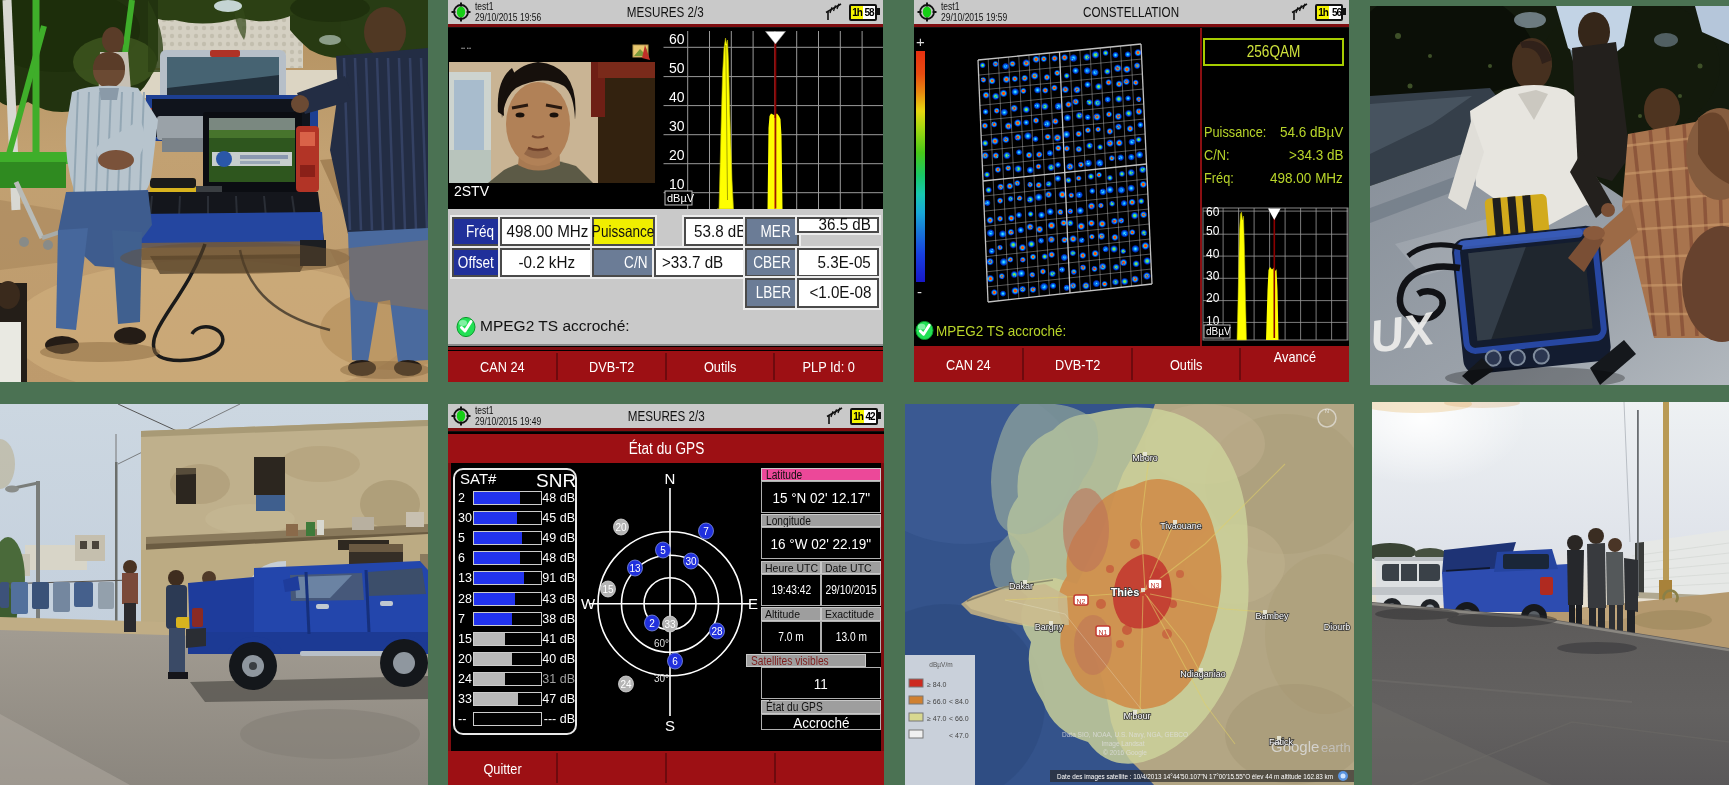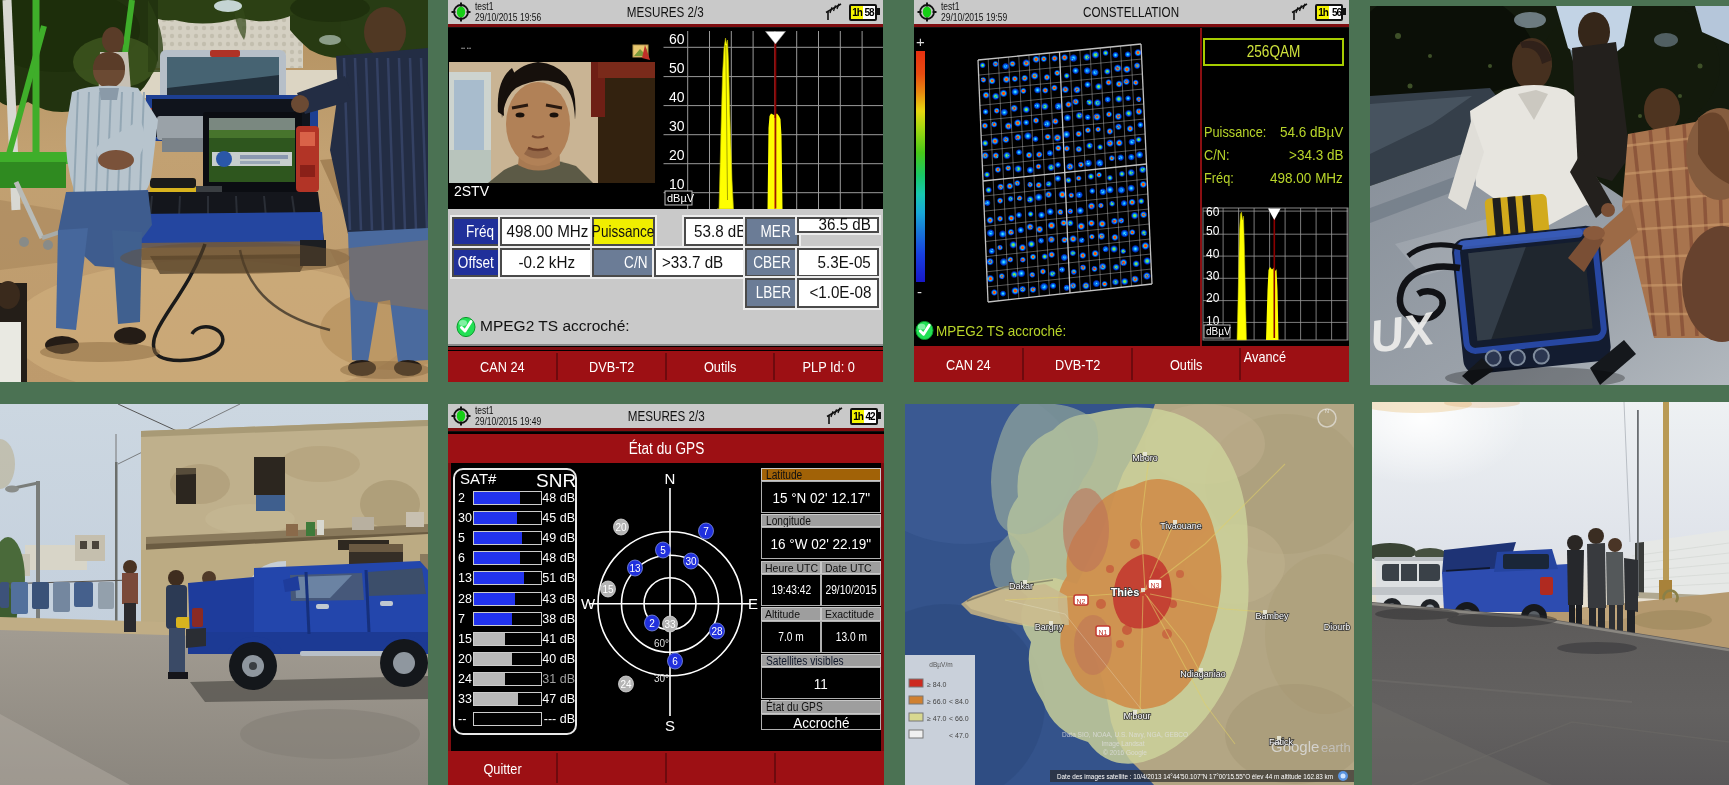--- a/index.html
+++ b/index.html
@@ -810,21 +810,21 @@
     </div>
     <div style="position:absolute;left:107.8px;top:348px;width:2px;height:32px;background:#6e0a0e"></div>
     <div style="position:absolute;left:108.8px;top:346px;width:108.8px;height:36px;display:flex;align-items:center;justify-content:center;font-size:15px;color:#fff">
       <span style="display:inline-block;transform:scaleX(0.85);transform-origin:50% 50%;white-space:nowrap">DVB-T2</span>
     </div>
     <div style="position:absolute;left:216.5px;top:348px;width:2px;height:32px;background:#6e0a0e"></div>
     <div style="position:absolute;left:217.5px;top:346px;width:108.8px;height:36px;display:flex;align-items:center;justify-content:center;font-size:15px;color:#fff">
       <span style="display:inline-block;transform:scaleX(0.85);transform-origin:50% 50%;white-space:nowrap">Outils</span>
     </div>
     <div style="position:absolute;left:325.2px;top:348px;width:2px;height:32px;background:#6e0a0e"></div>
-    <div style="position:absolute;left:326.2px;top:346px;width:108.8px;height:20px;display:flex;align-items:center;justify-content:flex-start;font-size:15px;color:#fff">
+    <div style="position:absolute;left:326.2px;top:346px;width:108.8px;height:20px;display:flex;align-items:center;justify-content:center;font-size:15px;color:#fff">
       <span style="display:inline-block;transform:scaleX(0.85);transform-origin:50% 50%;white-space:nowrap">Avancé</span>
     </div>
   </div>
 <div style="position:absolute;left:1370px;top:6px;width:359px;height:379px;overflow:hidden">
     <svg style="position:absolute;left:0;top:0" width="359" height="379" viewBox="0 0 359 379">
       <defs>
 <linearGradient id="hoodD" x1="0" y1="0" x2="1" y2="1">
 <stop offset="0%" stop-color="#878f99"></stop>
           <stop offset="60%" stop-color="#9aa1a9"></stop>
           <stop offset="100%" stop-color="#b2b8be"></stop>
@@ -1082,21 +1082,21 @@
     <div style="position:absolute;left:94px;top:127.2px;width:33px;text-align:right;font-size:12.5px;color:#fff">49 dB</div>
     <div style="position:absolute;left:10px;top:147.3px;font-size:12.5px;color:#fff">6</div>
     <div style="position:absolute;left:25px;top:147.3px;width:69px;height:14px;border:1px solid #ccc;background:#000;box-sizing:border-box">
       <div style="width:68%;height:100%;background:#2233ee"></div>
     </div>
     <div style="position:absolute;left:94px;top:147.3px;width:33px;text-align:right;font-size:12.5px;color:#fff">48 dB</div>
     <div style="position:absolute;left:10px;top:167.4px;font-size:12.5px;color:#fff">13</div>
     <div style="position:absolute;left:25px;top:167.4px;width:69px;height:14px;border:1px solid #ccc;background:#000;box-sizing:border-box">
       <div style="width:74%;height:100%;background:#2233ee"></div>
     </div>
-    <div style="position:absolute;left:94px;top:167.4px;width:33px;text-align:right;font-size:12.5px;color:#fff">51 dB</div>
+    <div style="position:absolute;left:94px;top:167.4px;width:33px;text-align:right;font-size:12.5px;color:#fff">91 dB</div>
     <div style="position:absolute;left:10px;top:187.5px;font-size:12.5px;color:#fff">28</div>
     <div style="position:absolute;left:25px;top:187.5px;width:69px;height:14px;border:1px solid #ccc;background:#000;box-sizing:border-box">
       <div style="width:61%;height:100%;background:#2233ee"></div>
     </div>
     <div style="position:absolute;left:94px;top:187.5px;width:33px;text-align:right;font-size:12.5px;color:#fff">43 dB</div>
     <div style="position:absolute;left:10px;top:207.6px;font-size:12.5px;color:#fff">7</div>
     <div style="position:absolute;left:25px;top:207.6px;width:69px;height:14px;border:1px solid #ccc;background:#000;box-sizing:border-box">
       <div style="width:57%;height:100%;background:#2233ee"></div>
     </div>
     <div style="position:absolute;left:94px;top:207.6px;width:33px;text-align:right;font-size:12.5px;color:#fff">38 dB</div>
@@ -1151,21 +1151,21 @@
       <text x="227" y="260.5" font-size="10" fill="#fff" text-anchor="middle">6</text>
       <ellipse cx="173" cy="123" rx="7.5" ry="8" fill="#b4b4b4" stroke="#d8d8d8" stroke-width="0.8"></ellipse>
       <text x="173" y="126.5" font-size="10" fill="#fff" text-anchor="middle">20</text>
       <ellipse cx="160" cy="185" rx="7.5" ry="8" fill="#b4b4b4" stroke="#d8d8d8" stroke-width="0.8"></ellipse>
       <text x="160" y="188.5" font-size="10" fill="#fff" text-anchor="middle">15</text>
       <ellipse cx="178" cy="280" rx="7.5" ry="8" fill="#b4b4b4" stroke="#d8d8d8" stroke-width="0.8"></ellipse>
       <text x="178" y="283.5" font-size="10" fill="#fff" text-anchor="middle">24</text>
       <ellipse cx="222" cy="220" rx="7.5" ry="8" fill="#b4b4b4" stroke="#d8d8d8" stroke-width="0.8"></ellipse>
       <text x="222" y="223.5" font-size="10" fill="#fff" text-anchor="middle">33</text>
     </svg>
-    <div style="position:absolute;left:313px;top:64px;width:120px;height:13px;background:#a16207;border:1px solid #c8c8c8;box-sizing:border-box;font-size:12px;color:#111;padding-left:4px;line-height:12px"><span style="display:inline-block;transform:scaleX(0.85);transform-origin:0 50%;white-space:nowrap">Latitude</span></div>
+    <div style="position:absolute;left:313px;top:64px;width:120px;height:13px;background:#ec4899;border:1px solid #c8c8c8;box-sizing:border-box;font-size:12px;color:#111;padding-left:4px;line-height:12px"><span style="display:inline-block;transform:scaleX(0.85);transform-origin:0 50%;white-space:nowrap">Latitude</span></div>
     <div style="position:absolute;left:313px;top:77px;width:120px;height:32px;background:#000;border:1px solid #b0b0b0;box-sizing:border-box;font-size:15px;color:#fff;white-space:nowrap;display:flex;align-items:center;justify-content:center">
       <span style="display:inline-block;transform:scaleX(0.9);transform-origin:50% 50%;white-space:nowrap">15 °N 02' 12.17"</span>
     </div>
     <div style="position:absolute;left:313px;top:110px;width:120px;height:13px;background:#9e9e9e;border:1px solid #c8c8c8;box-sizing:border-box;font-size:12px;color:#111;padding-left:4px;line-height:12px"><span style="display:inline-block;transform:scaleX(0.85);transform-origin:0 50%;white-space:nowrap">Longitude</span></div>
     <div style="position:absolute;left:313px;top:123px;width:120px;height:32px;background:#000;border:1px solid #b0b0b0;box-sizing:border-box;font-size:15px;color:#fff;white-space:nowrap;display:flex;align-items:center;justify-content:center">
       <span style="display:inline-block;transform:scaleX(0.9);transform-origin:50% 50%;white-space:nowrap">16 °W 02' 22.19"</span>
     </div>
     <div style="position:absolute;left:313px;top:157px;width:60px;height:13px;background:#9e9e9e;border:1px solid #c8c8c8;box-sizing:border-box;font-size:10.5px;color:#111;padding-left:3px;white-space:nowrap;overflow:hidden;line-height:12px">Heure UTC</div>
     <div style="position:absolute;left:373px;top:157px;width:60px;height:13px;background:#9e9e9e;border:1px solid #c8c8c8;box-sizing:border-box;font-size:10.5px;color:#111;padding-left:3px;white-space:nowrap;overflow:hidden;line-height:12px">Date UTC</div>
     <div style="position:absolute;left:313px;top:170px;width:60px;height:32px;background:#000;border:1px solid #b0b0b0;box-sizing:border-box;font-size:12px;color:#fff;white-space:nowrap;display:flex;align-items:center;justify-content:center">
@@ -1175,21 +1175,21 @@
       <span style="display:inline-block;transform:scaleX(0.85);transform-origin:50% 50%;white-space:nowrap">29/10/2015</span>
     </div>
     <div style="position:absolute;left:313px;top:203px;width:60px;height:14px;background:#9e9e9e;border:1px solid #c8c8c8;box-sizing:border-box;font-size:10.5px;color:#111;padding-left:3px;white-space:nowrap;overflow:hidden;line-height:13px">Altitude</div>
     <div style="position:absolute;left:373px;top:203px;width:60px;height:14px;background:#9e9e9e;border:1px solid #c8c8c8;box-sizing:border-box;font-size:10.5px;color:#111;padding-left:3px;white-space:nowrap;overflow:hidden;line-height:13px">Exactitude</div>
     <div style="position:absolute;left:313px;top:217px;width:60px;height:32px;background:#000;border:1px solid #b0b0b0;box-sizing:border-box;font-size:12px;color:#fff;white-space:nowrap;display:flex;align-items:center;justify-content:center">
       <span style="display:inline-block;transform:scaleX(0.85);transform-origin:50% 50%;white-space:nowrap">7.0 m</span>
     </div>
     <div style="position:absolute;left:373px;top:217px;width:60px;height:32px;background:#000;border:1px solid #b0b0b0;box-sizing:border-box;font-size:12px;color:#fff;white-space:nowrap;display:flex;align-items:center;justify-content:center">
       <span style="display:inline-block;transform:scaleX(0.85);transform-origin:50% 50%;white-space:nowrap">13.0 m</span>
     </div>
-    <div style="position:absolute;left:313px;top:250px;width:120px;height:13px;background:#9e9e9e;border:1px solid #c8c8c8;box-sizing:border-box;font-size:12px;color:#0f172a;padding-left:4px;line-height:12px"><span style="display:inline-block;transform:scaleX(0.85);transform-origin:0 50%;white-space:nowrap">Satellites visibles</span></div>
+    <div style="position:absolute;left:298px;top:250px;width:120px;height:13px;background:#9e9e9e;border:1px solid #c8c8c8;box-sizing:border-box;font-size:12px;color:#7f1d1d;padding-left:4px;line-height:12px"><span style="display:inline-block;transform:scaleX(0.85);transform-origin:0 50%;white-space:nowrap">Satellites visibles</span></div>
     <div style="position:absolute;left:313px;top:263px;width:120px;height:32px;background:#000;border:1px solid #b0b0b0;box-sizing:border-box;font-size:15px;color:#fff;white-space:nowrap;display:flex;align-items:center;justify-content:center">
       <span style="display:inline-block;transform:scaleX(0.9);transform-origin:50% 50%;white-space:nowrap">11</span>
     </div>
     <div style="position:absolute;left:313px;top:296px;width:120px;height:14px;background:#9e9e9e;border:1px solid #c8c8c8;box-sizing:border-box;font-size:12px;color:#111;padding-left:4px;line-height:13px"><span style="display:inline-block;transform:scaleX(0.85);transform-origin:0 50%;white-space:nowrap">État du GPS</span></div>
     <div style="position:absolute;left:313px;top:310px;width:120px;height:16px;background:#000;border:1px solid #b0b0b0;box-sizing:border-box;font-size:15px;color:#fff;white-space:nowrap;display:flex;align-items:center;justify-content:center">
       <span style="display:inline-block;transform:scaleX(0.9);transform-origin:50% 50%;white-space:nowrap">Accroché</span>
     </div>
     <div style="position:absolute;left:0;top:347px;width:436px;height:34px;background:#9d1014"></div>
     <div style="position:absolute;left:0.0px;top:347px;width:109.0px;height:34px;display:flex;align-items:center;justify-content:center;font-size:15px;color:#fff">
       <span style="display:inline-block;transform:scaleX(0.85);transform-origin:50% 50%;white-space:nowrap">Quitter</span>

